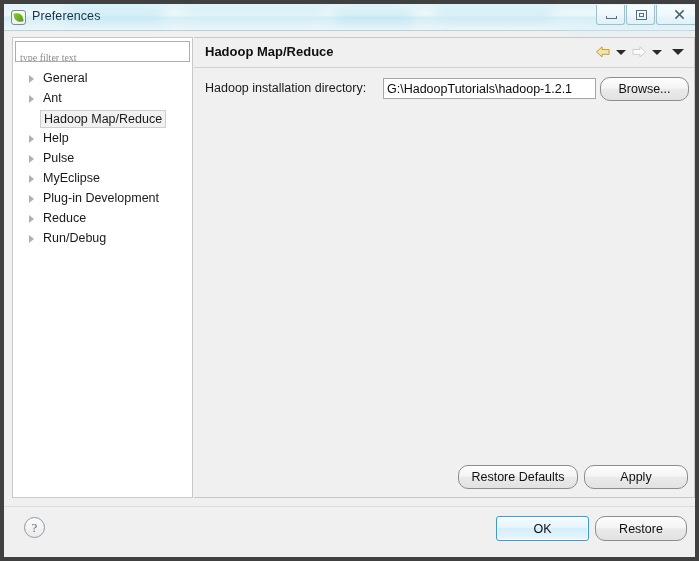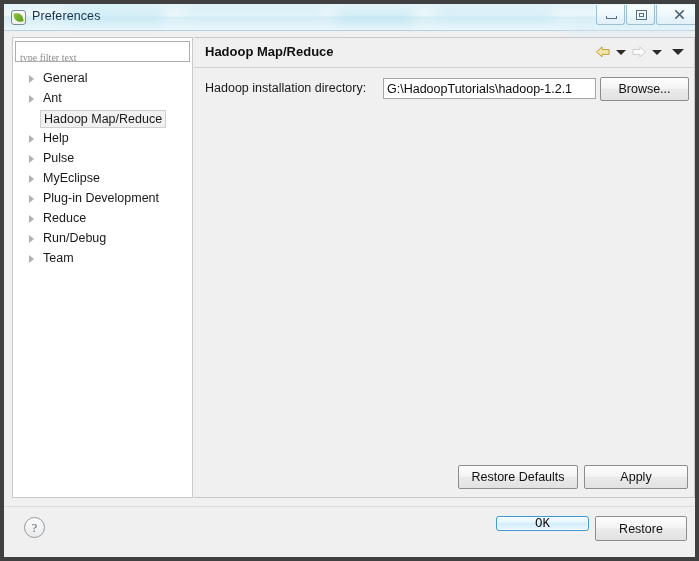--- a/index.html
+++ b/index.html
@@ -266,21 +266,21 @@
     box-sizing: border-box;
     font-size: 12.5px;
     font-family: "Liberation Sans", sans-serif;
     color: #0c0c0c;
     padding: 0 4px 0 3px;
     line-height: 19px;
   }
   .btn {
     background: linear-gradient(to bottom, #fdfdfd 0%, #f4f4f4 46%, #eaeaea 52%, #e2e2e2 100%);
     border: 1px solid #8d8d8d;
-    border-radius: 2px;
+    border-radius: 10px;
     font-family: "Liberation Sans", sans-serif;
     font-size: 12.5px;
     color: #111111;
     box-sizing: border-box;
     cursor: default;
     padding: 0;
   }
   .browse-btn {
     position: absolute;
     left: 406px; top: -1px;
@@ -330,28 +330,28 @@
     box-sizing: border-box;
     text-align: center;
     line-height: 19px;
     font-size: 13px;
     color: #5b6b75;
     font-family: "Liberation Serif", serif;
   }
   .ok-btn {
     position: absolute;
     left: 492px; top: 512px;
-    width: 93px; height: 15px;
+    width: 93px; height: 25px;
     border: 1px solid #3c9ad6;
     border-radius: 3px;
     background: linear-gradient(to bottom, #f4fbff 0%, #e6f5fd 45%, #d4edfb 50%, #e9f6fe 100%);
     box-shadow: inset 0 0 0 1px #ffffff;
     font-size: 12.5px;
     color: #0d0d0d;
-    font-family: Liberation Mono, monospace;
+    font-family: Liberation Sans, sans-serif;
     box-sizing: border-box;
     padding: 0;
     cursor: default;
   }
   .cancel-btn {
     position: absolute;
     left: 591px; top: 512px;
     width: 92px; height: 25px;
   }
 </style>
@@ -419,24 +419,20 @@
         <span class="label">Plug-in Development</span>
       </div>
       <div class="tree-item">
         <span class="arrow"></span>
         <span class="label">Reduce</span>
       </div>
       <div class="tree-item">
         <span class="arrow"></span>
         <span class="label">Run/Debug</span>
       </div>
-      <div class="tree-item">
-        <span class="arrow"></span>
-        <span class="label">Team</span>
-      </div>
     </div>
   </div>
 
   <div class="content-pane">
 
     <div class="pane-header">
       <div class="pane-title">Hadoop Map/Reduce</div>
 
       <div class="nav-tools">
         <svg class="nav-arrow-back" width="17" height="15" viewBox="0 0 17 15">

